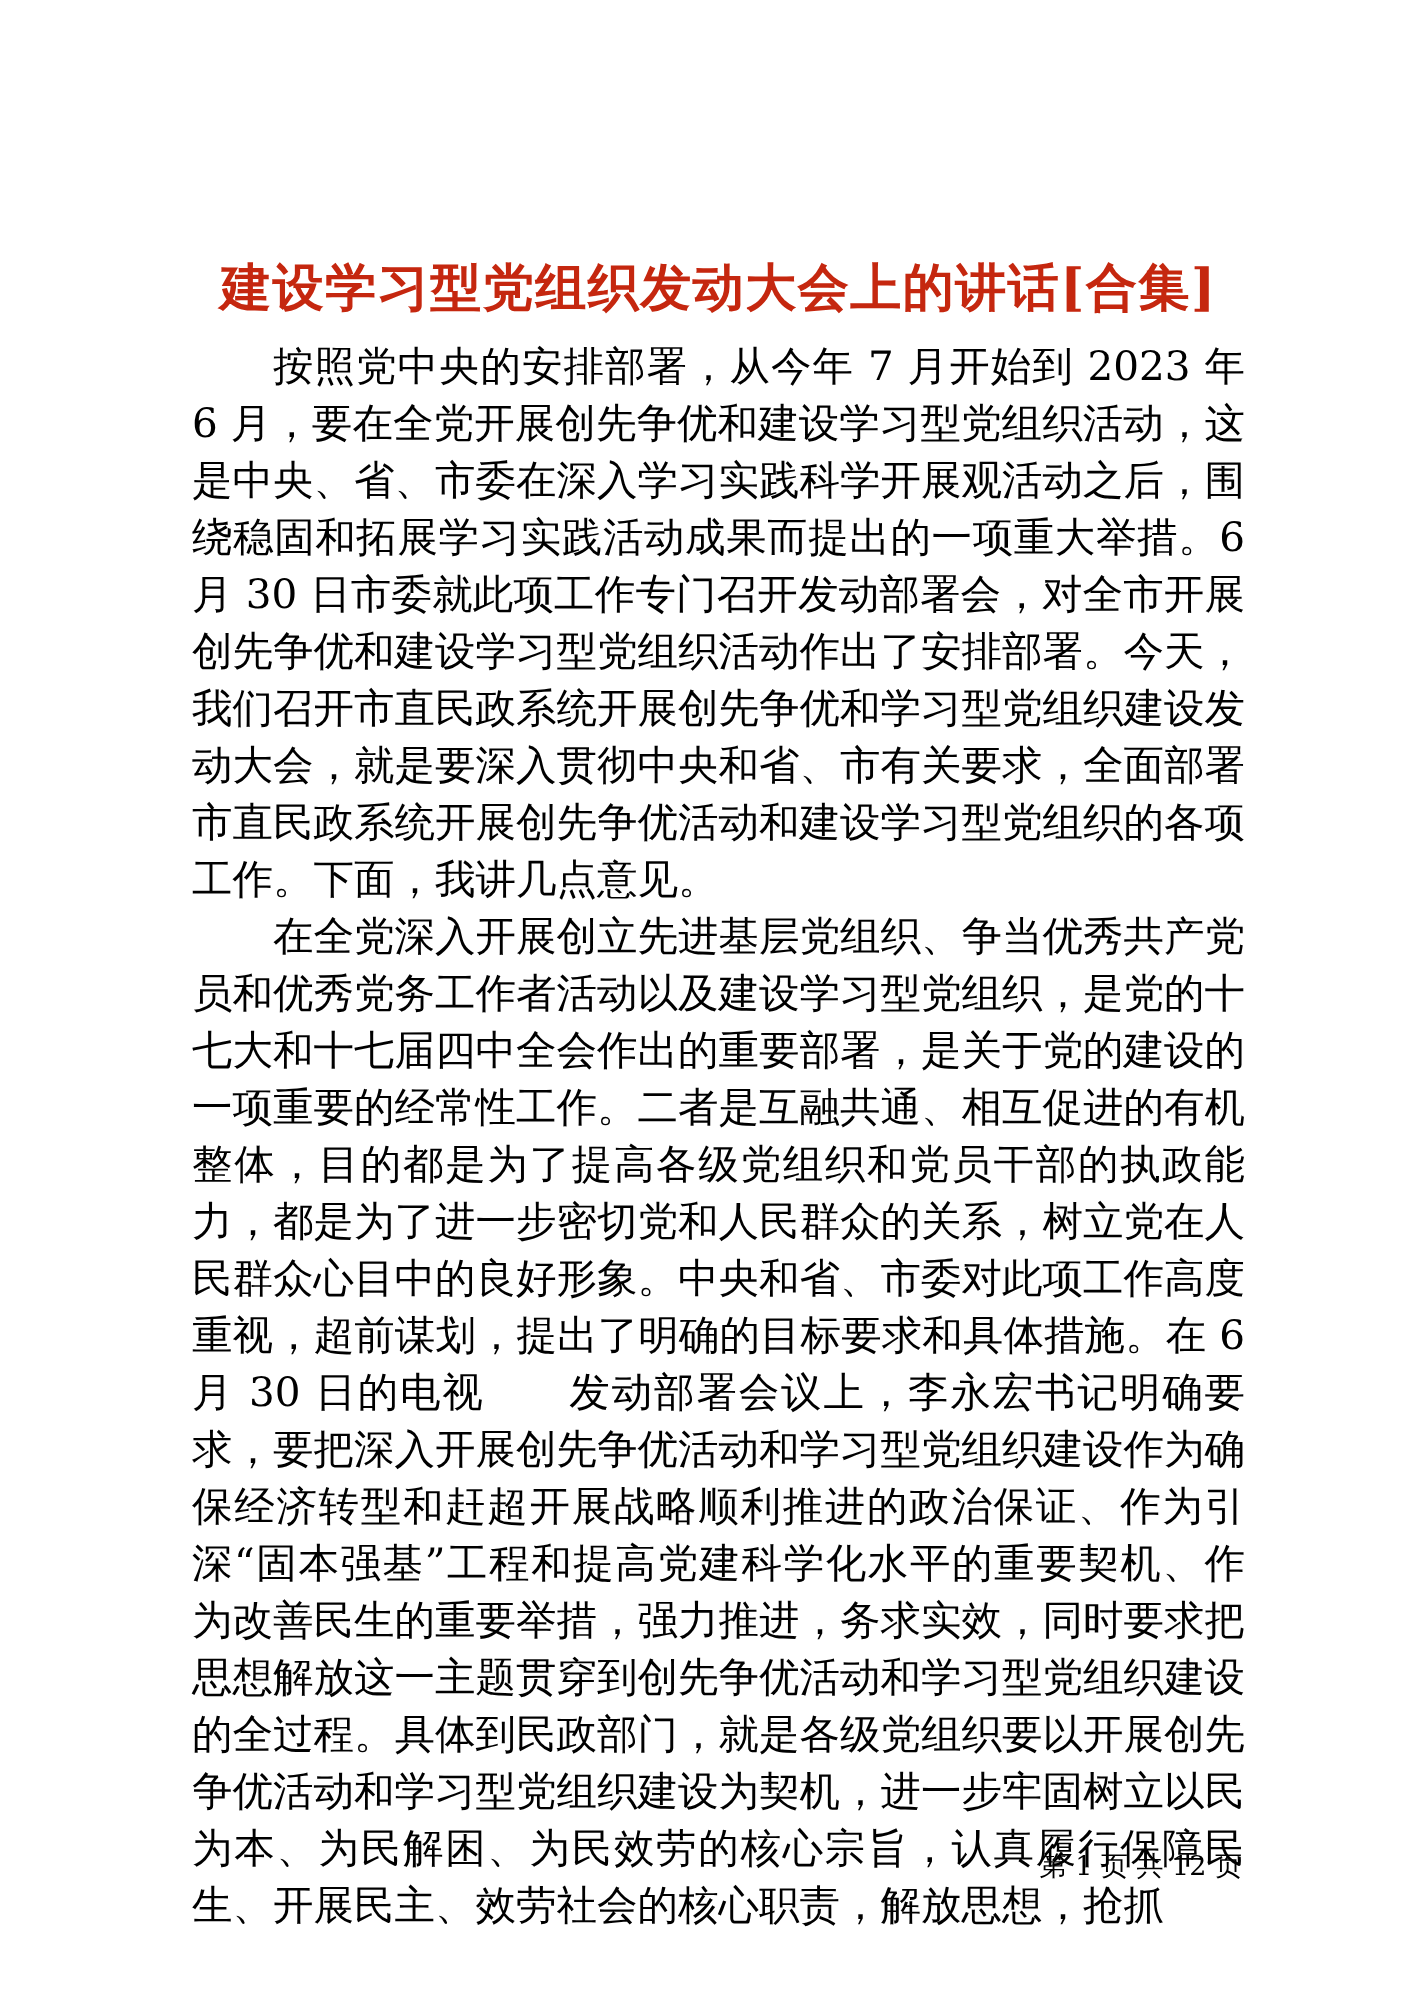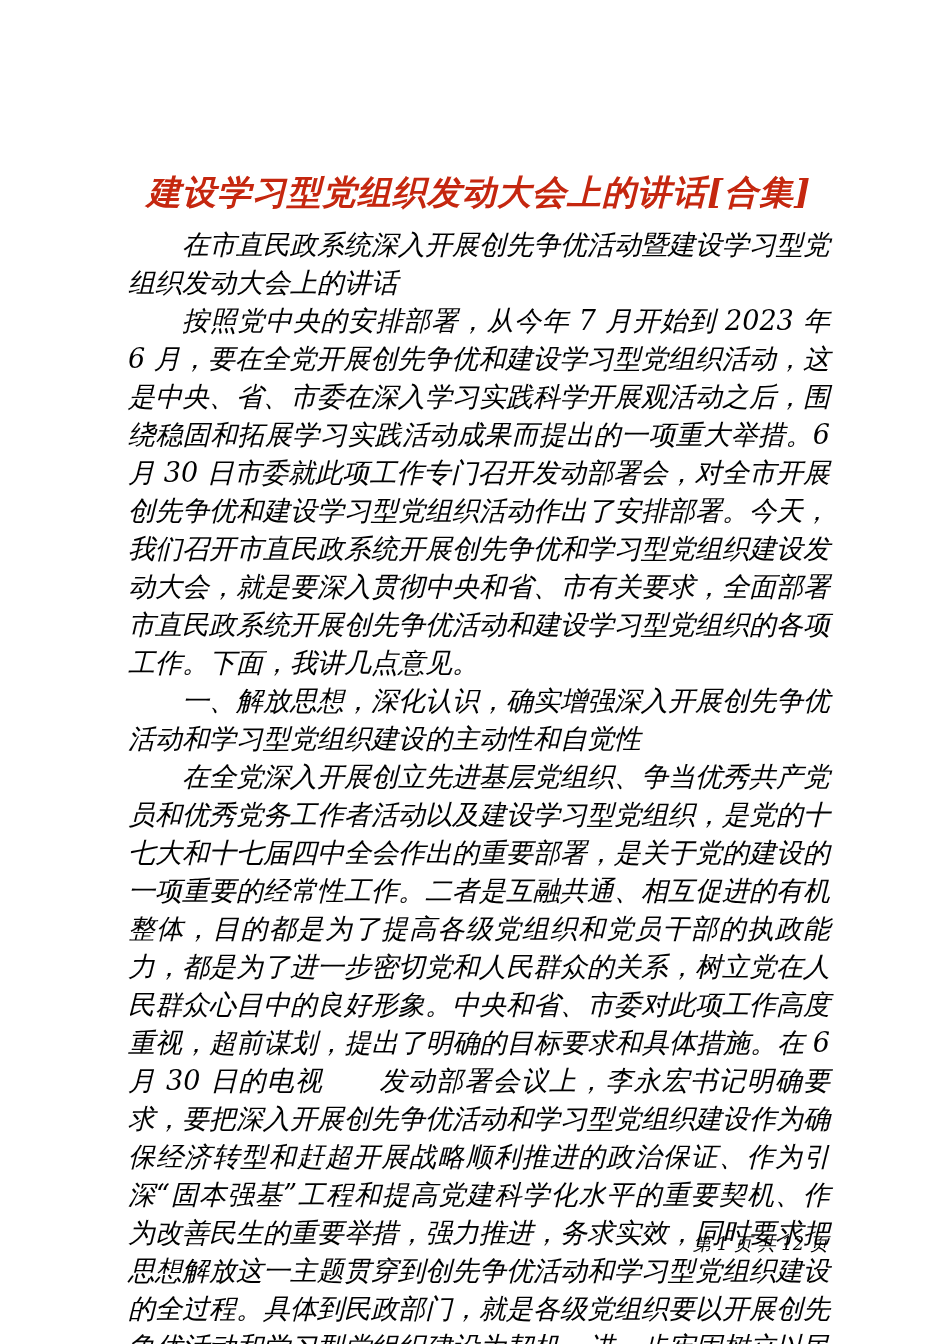--- a/index.html
+++ b/index.html
@@ -11,21 +11,20 @@
     position: relative;
     width: 950px;
     height: 1344px;
     margin: 0 auto;
     background: #ffffff;
     box-sizing: border-box;
     padding: 170px 120px 0 128px;
     font-family: "DejaVu Serif", "Liberation Serif", serif;
     color: #000000;
     overflow: hidden;
-    font-style: italic;
   }
   .doc-title {
     margin: 0 0 10px 0;
     text-align: center;
     font-size: 34px;
     font-weight: bold;
     line-height: 1.35;
     letter-spacing: 1px;
   }
   .para {
@@ -45,24 +44,22 @@
     font-family: "DejaVu Serif", "Liberation Serif", serif;
   }
 </style>
 </head>
 <body>
 
 <div class="page">
 
   <h1 class="doc-title" style="color: rgb(197, 39, 15);">建设学习型党组织发动大会上的讲话[合集]</h1>
 
-  <p class="para">在市直民政系统深入开展创先争优活动暨建设学习型党组织发动大会上的讲话</p>
 
 
   <p class="para">按照党中央的安排部署，从今年 7 月开始到 2023 年 6 月，要在全党开展创先争优和建设学习型党组织活动，这是中央、省、市委在深入学习实践科学开展观活动之后，围绕稳固和拓展学习实践活动成果而提出的一项重大举措。6 月 30 日市委就此项工作专门召开发动部署会，对全市开展创先争优和建设学习型党组织活动作出了安排部署。今天，我们召开市直民政系统开展创先争优和学习型党组织建设发动大会，就是要深入贯彻中央和省、市有关要求，全面部署市直民政系统开展创先争优活动和建设学习型党组织的各项工作。下面，我讲几点意见。</p>
 
-  <p class="para">一、解放思想，深化认识，确实增强深入开展创先争优活动和学习型党组织建设的主动性和自觉性</p>
 
   <p class="para">在全党深入开展创立先进基层党组织、争当优秀共产党员和优秀党务工作者活动以及建设学习型党组织，是党的十七大和十七届四中全会作出的重要部署，是关于党的建设的一项重要的经常性工作。二者是互融共通、相互促进的有机整体，目的都是为了提高各级党组织和党员干部的执政能力，都是为了进一步密切党和人民群众的关系，树立党在人民群众心目中的良好形象。中央和省、市委对此项工作高度重视，超前谋划，提出了明确的目标要求和具体措施。在 6 月 30 日的电视　　发动部署会议上，李永宏书记明确要求，要把深入开展创先争优活动和学习型党组织建设作为确保经济转型和赶超开展战略顺利推进的政治保证、作为引深“固本强基”工程和提高党建科学化水平的重要契机、作为改善民生的重要举措，强力推进，务求实效，同时要求把思想解放这一主题贯穿到创先争优活动和学习型党组织建设的全过程。具体到民政部门，就是各级党组织要以开展创先争优活动和学习型党组织建设为契机，进一步牢固树立以民为本、为民解困、为民效劳的核心宗旨，认真履行保障民生、开展民主、效劳社会的核心职责，解放思想，抢抓</p>
 
   <div class="page-footer">第 1 页 共 12 页</div>
 
 </div>
 
 </body></html>

